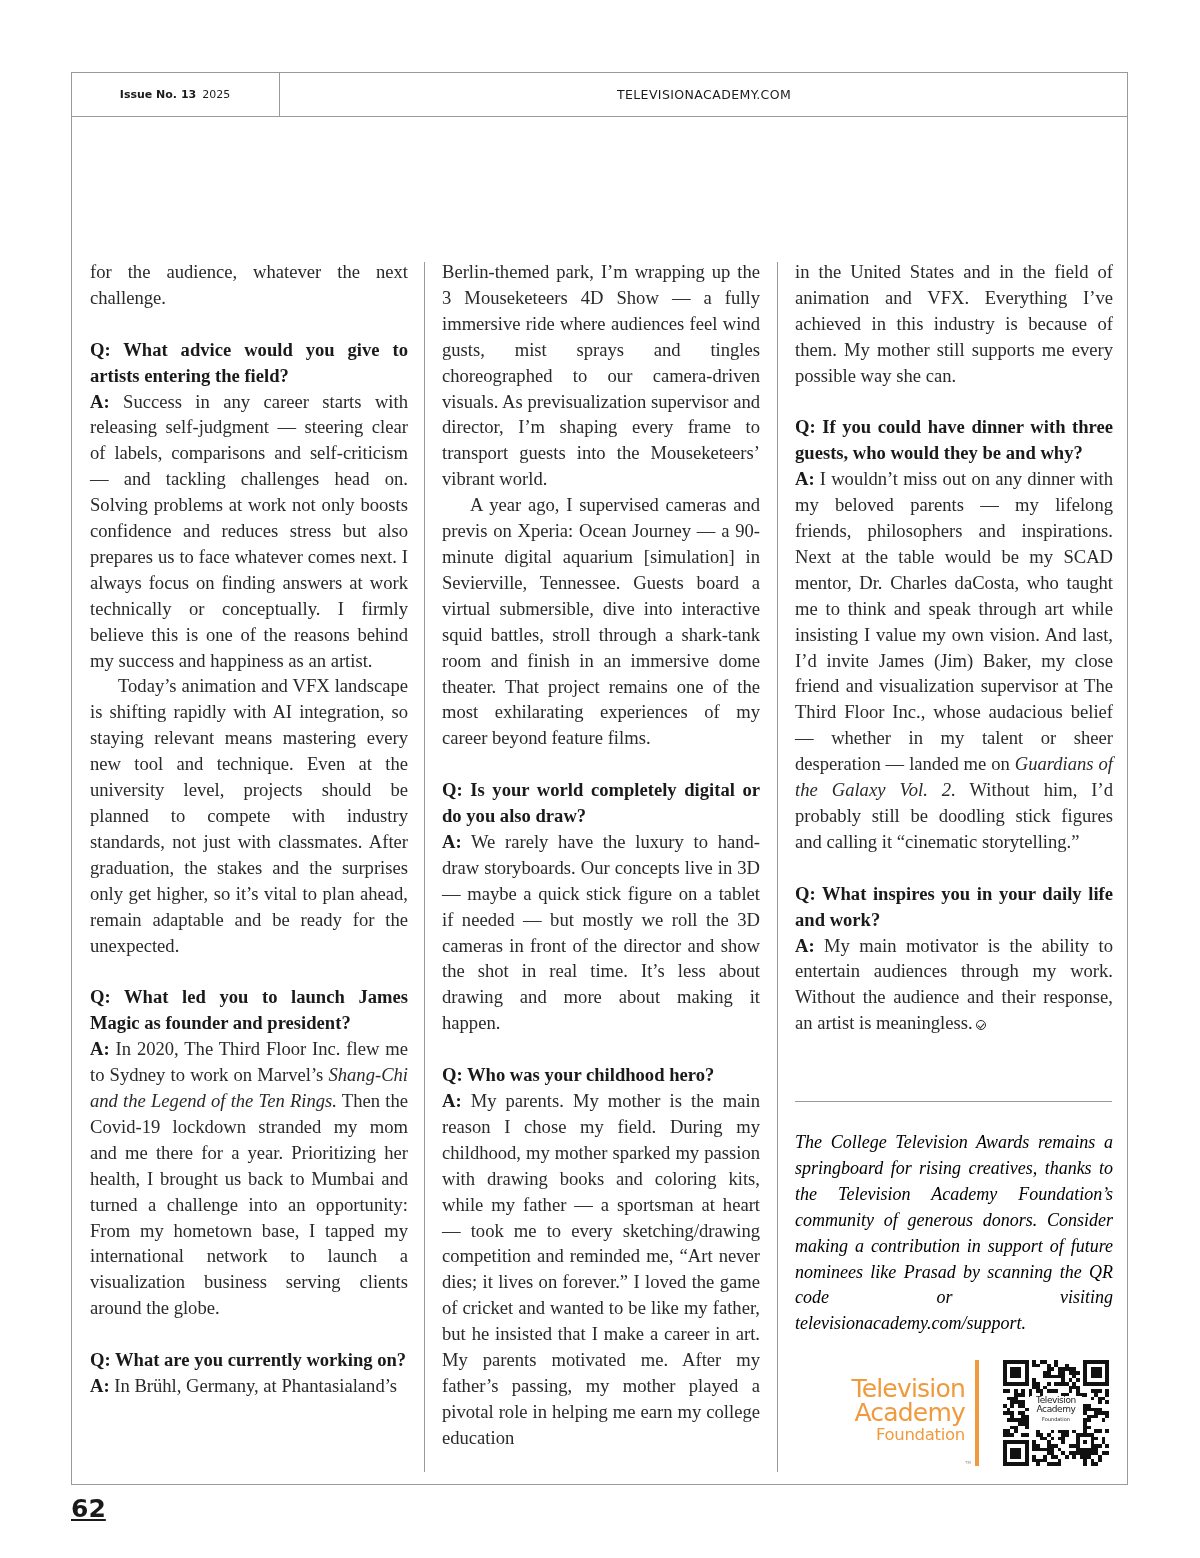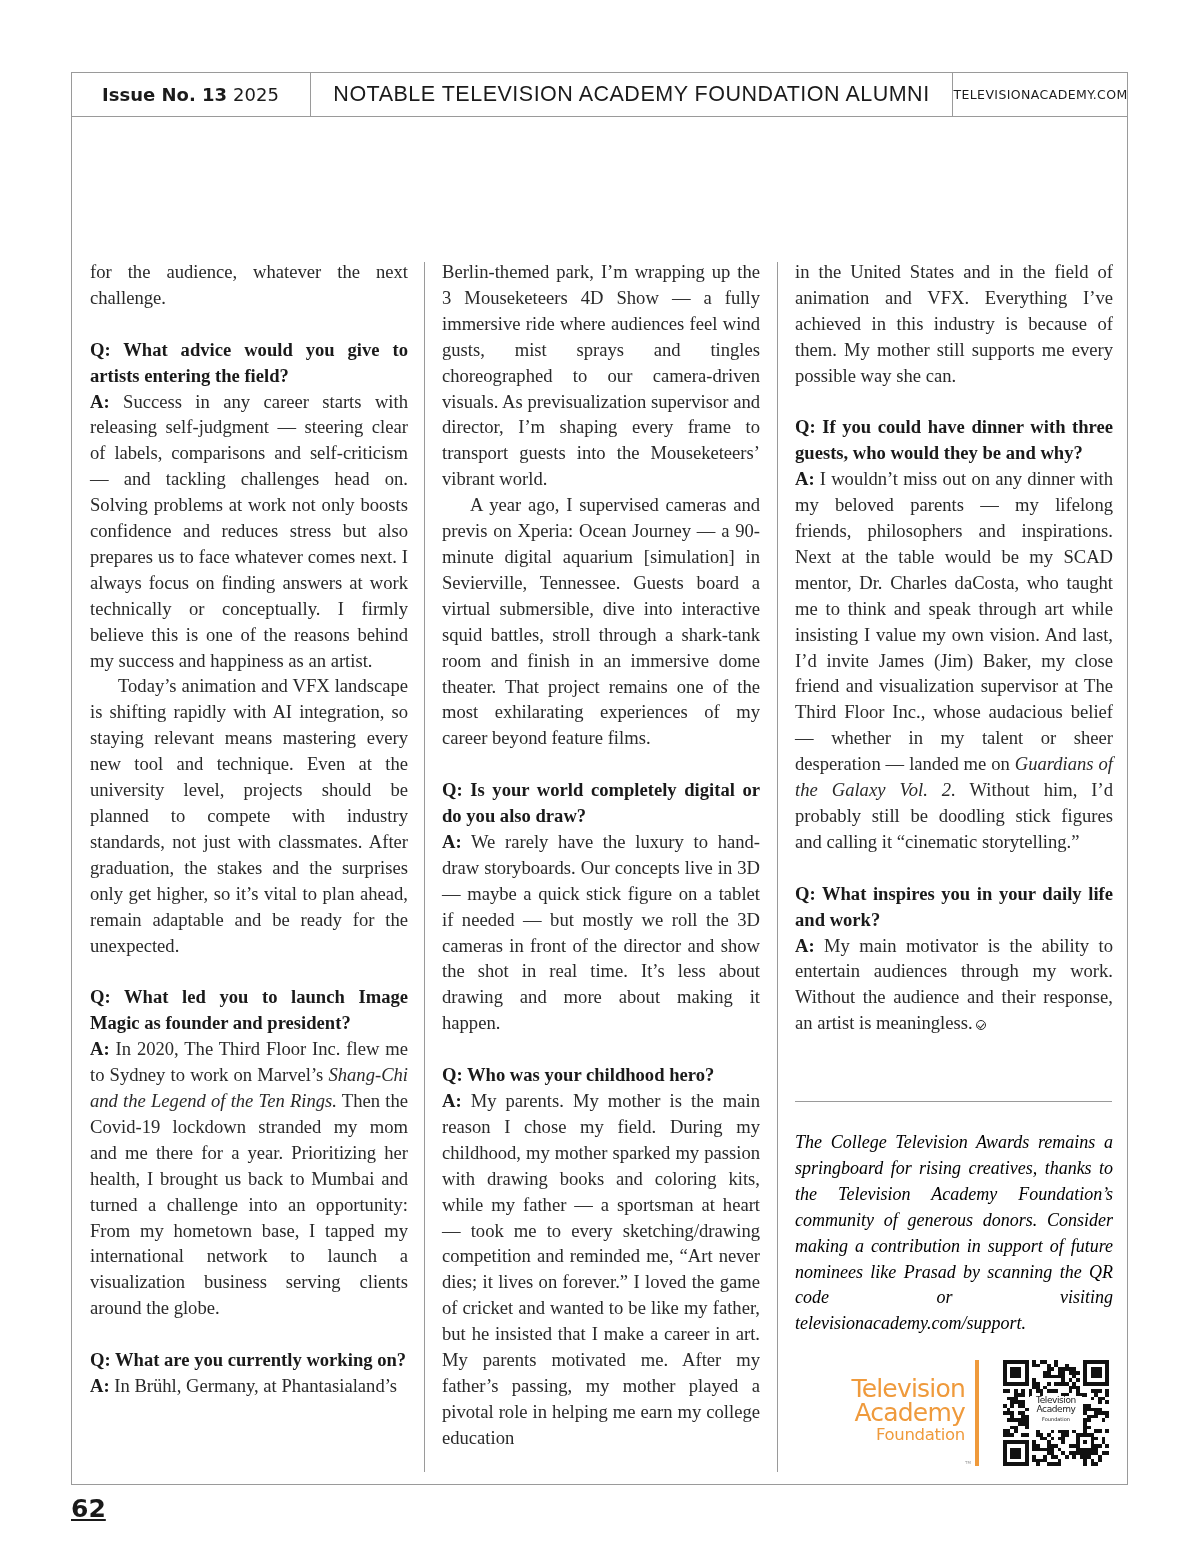--- a/index.html
+++ b/index.html
@@ -8,22 +8,22 @@
     position: absolute; left: 71px; top: 72px; width: 1057px; height: 1413px;
     border: 1.5px solid #9a9a9a; box-sizing: border-box;
   }
   .header {
     position: absolute; left: 71px; top: 72px; width: 1057px; height: 45px;
     border-bottom: 1.5px solid #9a9a9a; box-sizing: border-box;
     display: flex; align-items: center;
     font-family: "DejaVu Sans", sans-serif; color: #1b1b1b;
   }
   .hdr-issue {
-    width: 240px; height: 100%; display: flex; align-items: center; justify-content: center;
-    border-right: 1.5px solid #9a9a9a; box-sizing: border-box; font-size: 18px;
+    width: 209px; height: 100%; display: flex; align-items: center; justify-content: center;
+    border-right: 1.5px solid #9a9a9a; box-sizing: border-box; font-size: 11px;
   }
   .hdr-issue b { font-weight: bold; margin-right: 6px; }
   .hdr-title {
     width: 642px; height: 100%; display: flex; align-items: center; justify-content: center;
     border-right: 1.5px solid #9a9a9a; box-sizing: border-box; font-size: 21.5px; letter-spacing: 0.5px;
     font-family: "Liberation Sans", sans-serif;
   }
   .hdr-url {
     flex: 1; height: 100%; display: flex; align-items: center; justify-content: center;
     font-size: 12.5px; letter-spacing: 0.4px;
@@ -95,32 +95,31 @@
 </head>
 <body>
 
 <div class="frame"></div>
 
 <div class="header">
   <div class="hdr-issue">
     <b>Issue No. 13</b>
     <span>2025</span>
   </div>
-  <div class="hdr-title">NOTABLE TELEVISION ACADEMY FOUNDATION ALUMNI</div>
   <div class="hdr-url">TELEVISIONACADEMY.COM</div>
 </div>
 
 <div class="col col1">
   <p>for the audience, whatever the next challenge.</p>
   <div class="gap"></div>
   <p class="q">Q: What advice would you give to artists entering the field?</p>
   <p><span class="a-lbl">A:</span><span> Success in any career starts with releasing self-judgment — steering clear of labels, comparisons and self-criticism — and tackling challenges head on. Solving problems at work not only boosts confidence and reduces stress but also prepares us to face whatever comes next. I always focus on finding answers at work technically or conceptually. I firmly believe this is one of the reasons behind my success and happiness as an artist.</span></p>
   <p class="indent">Today’s animation and VFX landscape is shifting rapidly with AI integration, so staying relevant means mastering every new tool and technique. Even at the university level, projects should be planned to compete with industry standards, not just with classmates. After graduation, the stakes and the surprises only get higher, so it’s vital to plan ahead, remain adaptable and be ready for the unexpected.</p>
   <div class="gap"></div>
-  <p class="q">Q: What led you to launch Image Magic as founder and president?</p>
+  <p class="q">Q: What led you to launch James Magic as founder and president?</p>
   <p><span class="a-lbl">A:</span><span> In 2020, The Third Floor Inc. flew me to Sydney to work on Marvel’s </span><i>Shang-Chi and the Legend of the Ten Rings.</i><span> Then the Covid-19 lockdown stranded my mom and me there for a year. Prioritizing her health, I brought us back to Mumbai and turned a challenge into an opportunity: From my hometown base, I tapped my international network to launch a visualization business serving clients around the globe.</span></p>
   <div class="gap"></div>
   <p class="q">Q: What are you currently working on?</p>
   <p><span class="a-lbl">A:</span><span> In Brühl, Germany, at Phantasialand’s</span></p>
 </div>
 
 <div class="divider div1"></div>
 
 <div class="col col2">
   <p>Berlin-themed park, I’m wrapping up the 3 Mouseketeers 4D Show — a fully immersive ride where audiences feel wind gusts, mist sprays and tingles choreographed to our camera-driven visuals. As previsualization supervisor and director, I’m shaping every frame to transport guests into the Mouseketeers’ vibrant world.</p>

